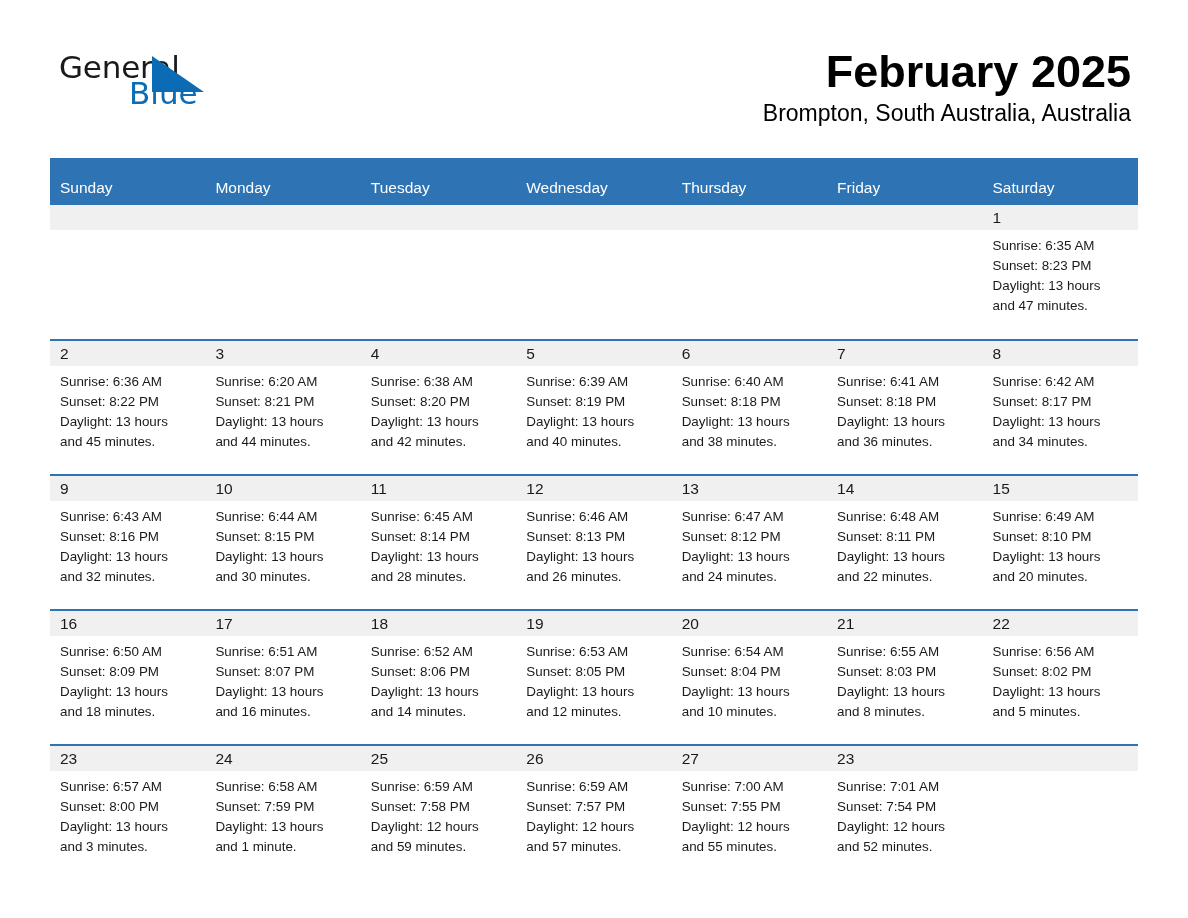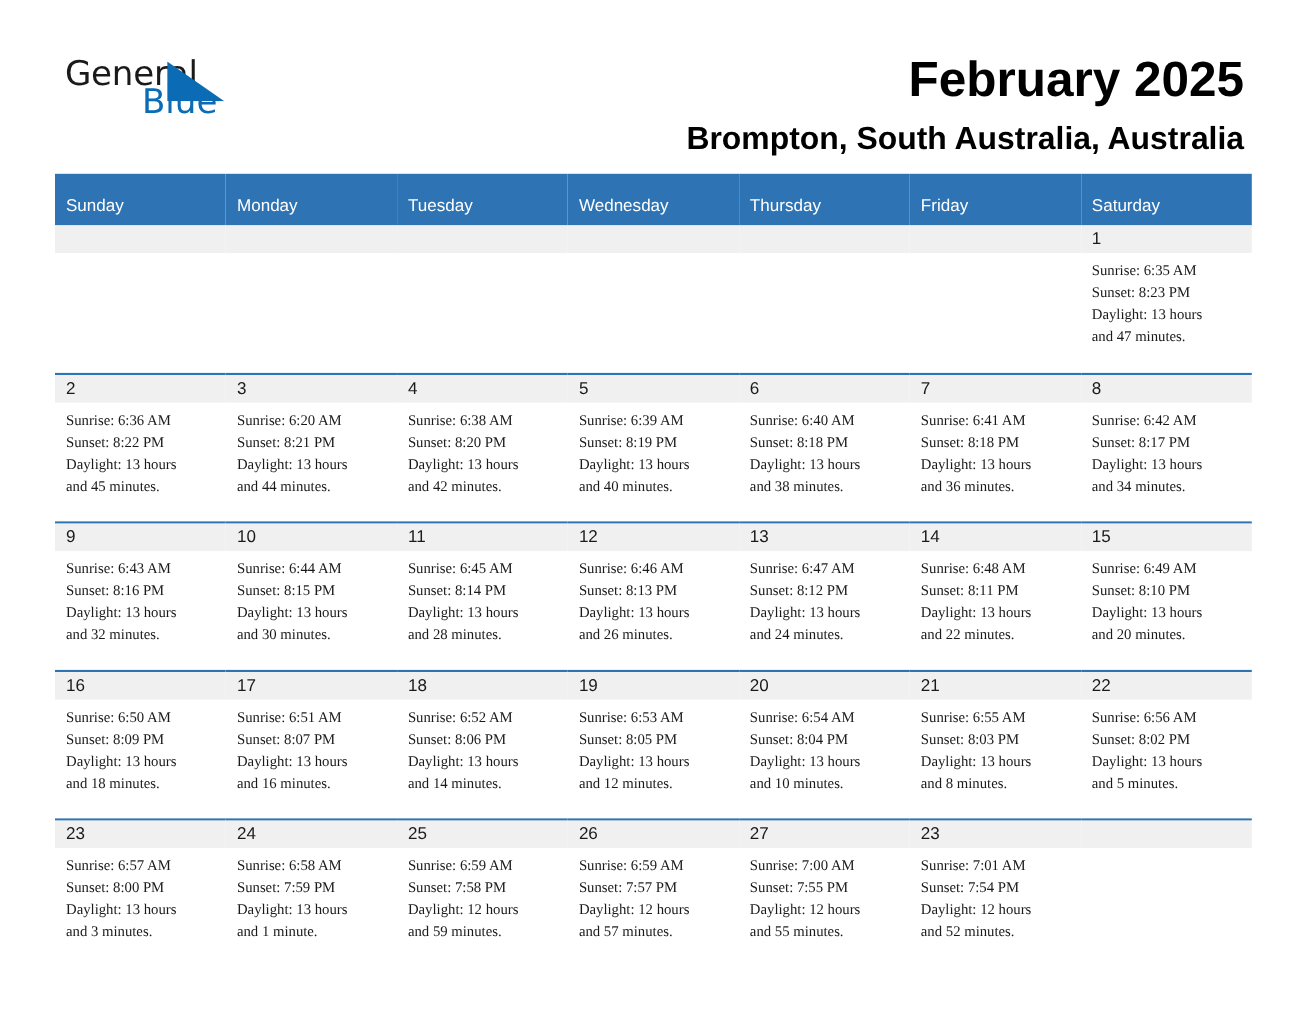--- a/index.html
+++ b/index.html
@@ -70,23 +70,23 @@
   }
   .cal-title {
     font-size: 45px;
     font-weight: 700;
     color: #000000;
     letter-spacing: 0px;
     line-height: 1.06;
     font-family: "Liberation Sans", sans-serif;
   }
   .cal-subtitle {
-    margin-top: 14px;
-    font-size: 29px;
-    font-weight: 700;
+    margin-top: 4px;
+    font-size: 23px;
+    font-weight: 400;
     color: #000000;
     font-family: "Liberation Sans", sans-serif;
   }
 
   
   .calendar {
     position: absolute;
     left: 50px;
     top: 158px;
     width: 1088px;
@@ -138,21 +138,21 @@
   }
   .daynum-band.empty {
     color: transparent;
   }
 
   .cell-body {
     padding: 6px 8px 0 10px;
     font-size: 13.4px;
     line-height: 20px;
     color: #1a1a1a;
-    font-family: Liberation Serif, serif;
+    font-family: Liberation Sans, sans-serif;
     white-space: pre-line;
   }
   .cell-body.empty {
     color: transparent;
   }
 </style>
 </head>
 <body>
 
 <div class="page">

